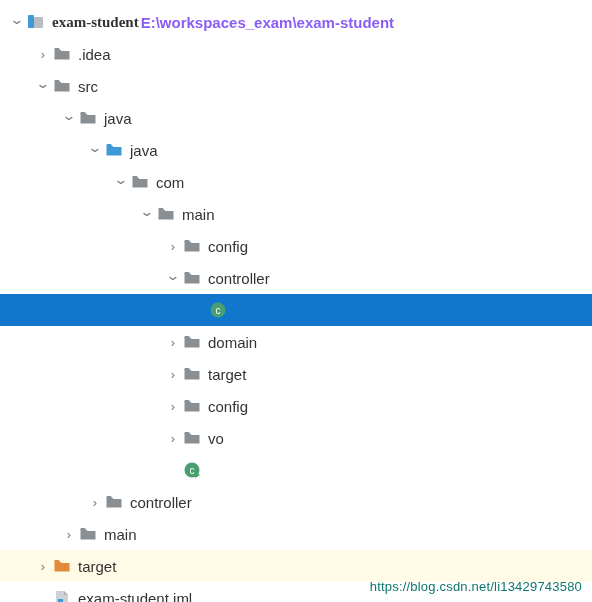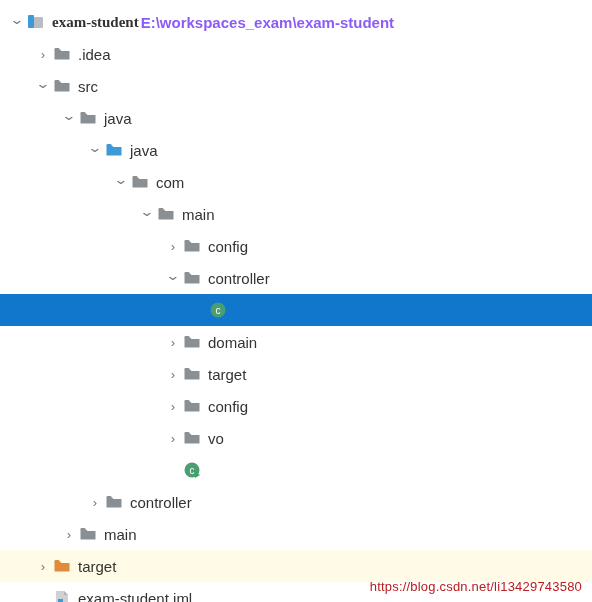--- a/index.html
+++ b/index.html
@@ -50,21 +50,21 @@
   .label.bold { font-weight: 700; font-family: Liberation Serif, serif; }
   .path-hint {
     color: #8b5cf6;
     margin-left: 2px;
     font-weight: 700;
   }
   .watermark {
     position: absolute;
     right: 10px;
     bottom: 8px;
-    color: #b91c1c;
+    color: #0f766e;
     font-size: 13px;
     letter-spacing: .2px;
     user-select: none;
   }
   
   .icon svg { width: 18px; height: 18px; display:block; }
 </style>
 </head>
 <body>
 

